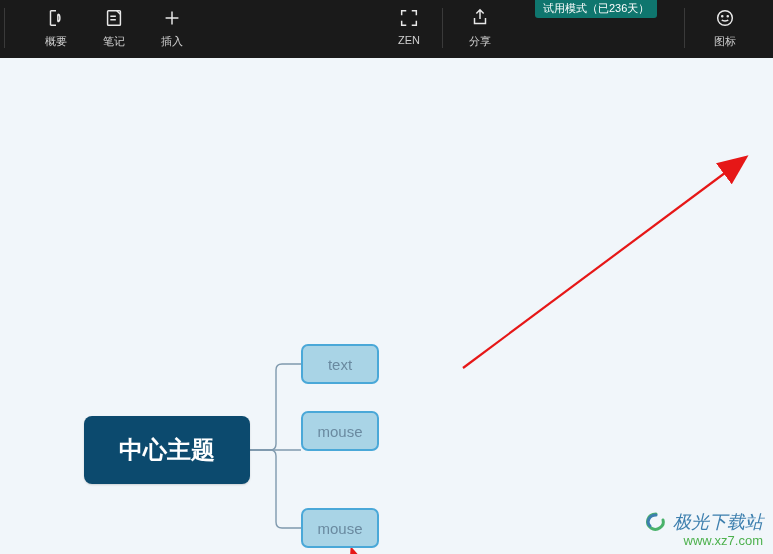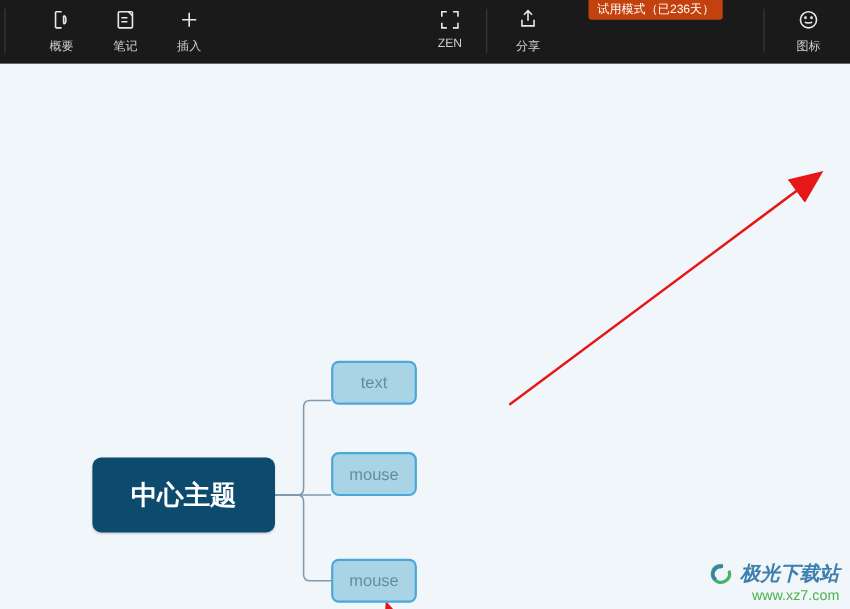--- a/index.html
+++ b/index.html
@@ -29,26 +29,26 @@
     display: flex; align-items: center; justify-content: center;
     font-size: 18px;
     color: #e8e8e8;
   }
   .tool-label {
     font-size: 11px;
     margin-top: 4px;
     color: #cfcfcf;
   }
   .tool-group-mid { display: flex; position: absolute; left: 380px; }
-  .tool-group-right { display: flex; position: absolute; right: 14px; gap: 12px; }
+  .tool-group-right { display: flex; position: absolute; right: 24px; gap: 12px; }
 
   .license-badge {
     position: absolute;
     left: 535px; top: 0;
-    background: #c2410c;
+    background: #0f766e;
     color: #fff;
     font-size: 11px;
     padding: 1px 8px 2px;
     border-radius: 0 0 3px 3px;
   }
 
   .divider-v {
     width: 1px; height: 40px;
     background: #3a3a3a;
     margin: 2px 4px 0;
@@ -77,43 +77,43 @@
   .sub-topic {
     position: absolute;
     width: 78px; height: 40px;
     background: #a9d4e6;
     border: 2px solid #4aa8d8;
     border-radius: 7px;
     display: flex; align-items: center; justify-content: center;
     color: #6a8aa0;
     font-size: 15px;
   }
-  .sub1 { left: 301px; top: 270px; }
+  .sub1 { left: 301px; top: 286px; }
   .sub2 { left: 301px; top: 353px; }
   .sub3 { left: 301px; top: 450px; }
 
   .connectors {
     position: absolute;
     left: 0; top: 0;
     width: 773px; height: 554px;
     pointer-events: none;
   }
 
   .watermark {
     position: absolute;
     right: 10px; bottom: 6px;
     text-align: right;
     line-height: 1.1;
   }
   .wm-top {
-    display: flex; align-items: flex-start; justify-content: flex-end;
+    display: flex; align-items: center; justify-content: flex-end;
     gap: 4px;
     color: #3d7fae;
     font-size: 18px;
-    font-weight: 700;
+    font-weight: 400;
     font-style: italic;
   }
   .wm-swirl {
     width: 26px; height: 22px;
     position: relative;
   }
   .wm-url {
     color: #4db14d;
     font-size: 13px;
     margin-top: 0;

